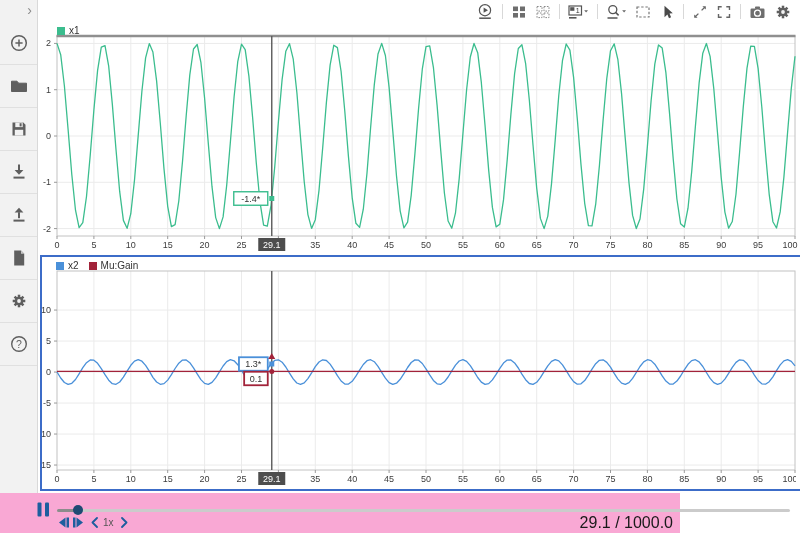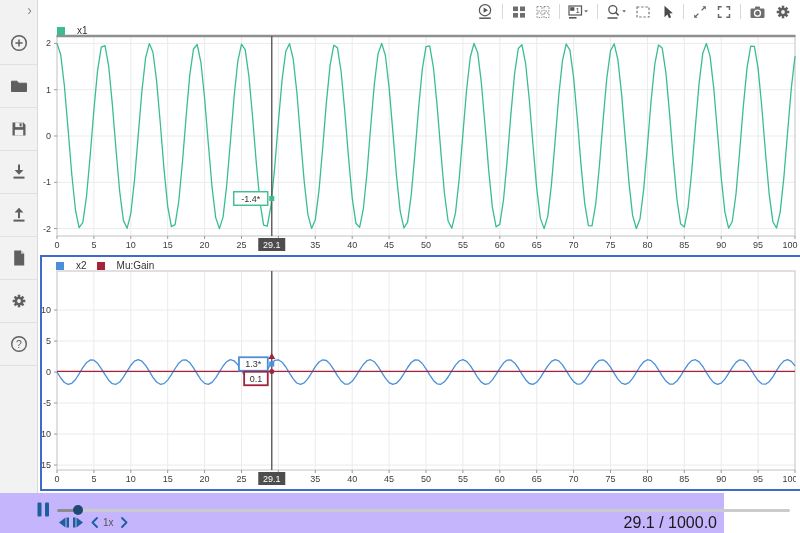--- a/index.html
+++ b/index.html
@@ -17,30 +17,30 @@
   .icn svg{display:block;}
 
   
   #toolbar{position:absolute;top:0;right:8px;height:23px;display:flex;align-items:center;gap:8px;z-index:6;}
   .tb-sep{width:1px;height:15px;background:#d8d8d8;}
   .tb-btn{cursor:pointer;display:flex;align-items:center;}
 
   
   svg.chart{position:absolute;}
   .legend{position:absolute;font-size:10px;color:#333;display:flex;gap:10px;align-items:center;z-index:5;}
-  .lg{display:flex;align-items:center;gap:12px;}
+  .lg{display:flex;align-items:center;gap:4px;}
   .lg-sq{width:8px;height:8px;display:inline-block;}
   #chart1-svg{left:38px;top:23px;}
   #subplot2{position:absolute;left:40px;top:255px;width:754px;height:232px;
     border:2px solid #3c6cc8;background:#fff;box-sizing:content-box;padding-left:11px;}
   #legend2{left:14px;top:3px;}
   #chart2-svg{left:0px;top:12px;}
 
   
-  #transport{position:absolute;left:0;top:493px;width:680px;height:40px;background:#c4b5fd;padding-left:44px;}
+  #transport{position:absolute;left:0;top:493px;width:680px;height:40px;background:#f9a8d4;}
   #transport .abs{position:absolute;}
   #pause-btn{left:37px;top:9px;cursor:pointer;}
   #slider-track{left:57px;top:16px;width:733px;height:3px;background:#cbcbcb;border-radius:2px;cursor:pointer;}
   #slider-fill{position:absolute;left:0;top:0;height:3px;background:#8c8c8c;border-radius:2px;}
   #slider-handle{position:absolute;top:-4px;width:10px;height:10px;border-radius:50%;background:#1f4a73;cursor:grab;}
   #step-back{left:57px;top:24px;cursor:pointer;}
   #step-fwd{left:72px;top:24px;cursor:pointer;}
   #rw-btn{left:90px;top:24px;cursor:pointer;}
   #speed-label{left:103px;top:24px;font-size:10px;color:#555;cursor:pointer;}
   #ff-btn{left:120px;top:24px;cursor:pointer;}

